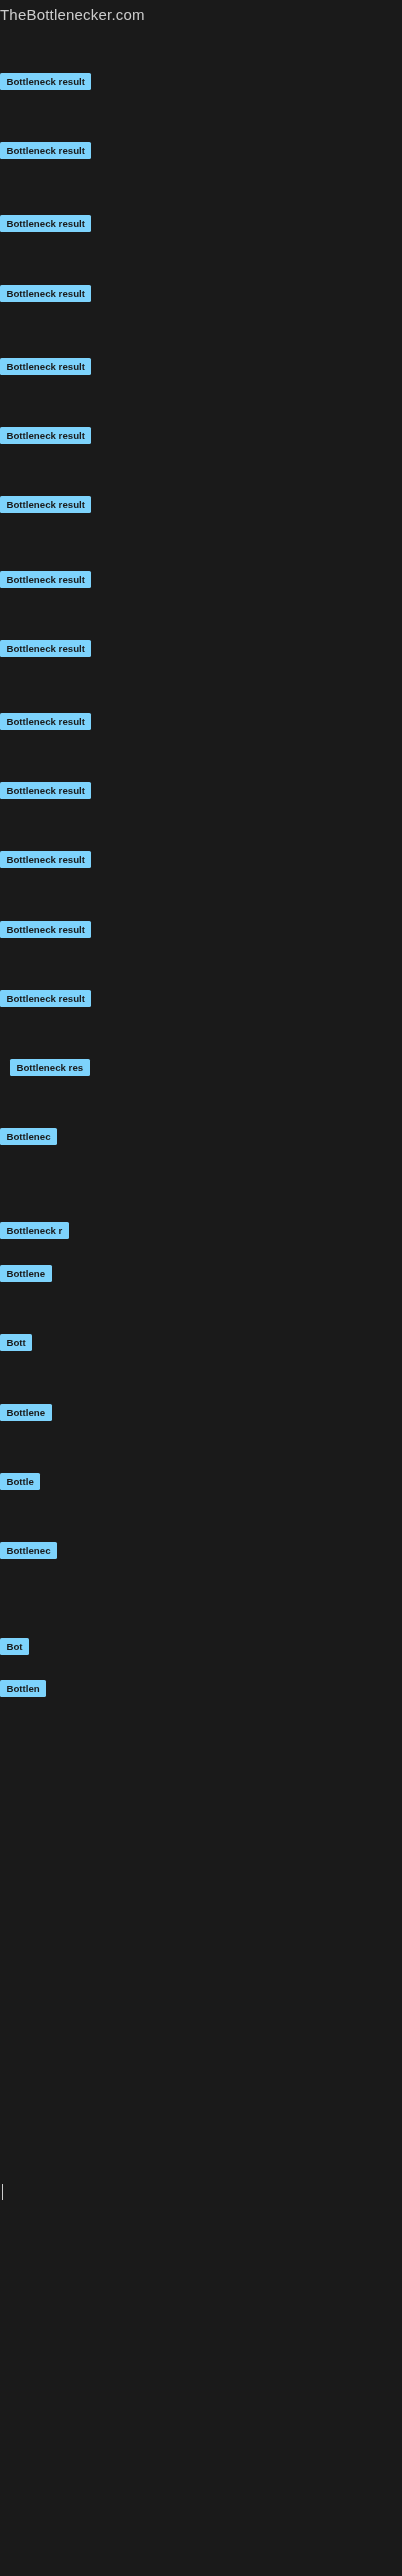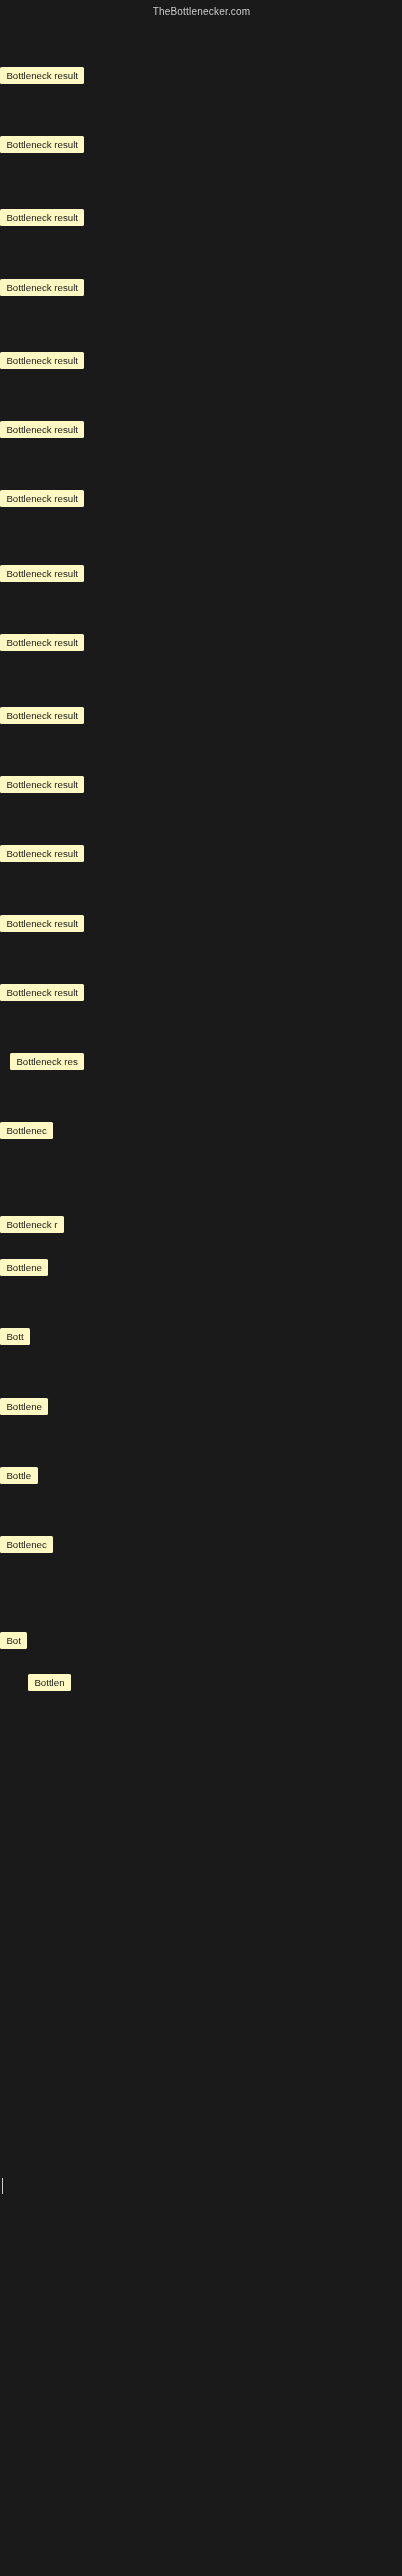--- a/index.html
+++ b/index.html
@@ -8,32 +8,31 @@
       box-sizing: border-box;
     }
     body {
       background-color: #1a1a1a;
       width: 403px;
       min-height: 2576px;
       font-family: Arial, sans-serif;
       position: relative;
     }
     .site-title {
-      text-align: center;
       color: #cccccc;
-      font-size: 10px;
+      font-size: 15px;
       padding: 6.4px 0 3.2px 0;
       letter-spacing: 0.2px;
     }
     .bottleneck-badge {
       display: inline-block;
-      background-color: #fef9c3;
+      background-color: #7dd3fc;
       color: #1a1a1a;
       font-size: 9.7px;
-      font-weight: normal;
+      font-weight: bold;
       padding: 3.2px 6.4px;
       border-radius: 1.6px;
       white-space: nowrap;
       overflow: hidden;
     }
     .badge-row {
       position: absolute;
       left: 0;
     }
     .cursor-line {
@@ -66,16 +65,16 @@
     <div class="badge-row" style="top: 963px; left: 0px;"><span class="bottleneck-badge" style="max-width: 105px;">Bottleneck result</span></div>
     <div class="badge-row" style="top: 1032px; left: 0px; padding-left: 10px;"><span class="bottleneck-badge" style="max-width: 89px;">Bottleneck res</span></div>
     <div class="badge-row" style="top: 1101px; left: 0px;"><span class="bottleneck-badge" style="max-width: 64px;">Bottlenec</span></div>
     <div class="badge-row" style="top: 1195px; left: 0px;"><span class="bottleneck-badge" style="max-width: 74px;">Bottleneck r</span></div>
     <div class="badge-row" style="top: 1238px; left: 0px;"><span class="bottleneck-badge" style="max-width: 60px;">Bottlene</span></div>
     <div class="badge-row" style="top: 1307px; left: 0px;"><span class="bottleneck-badge" style="max-width: 39px;">Bott</span></div>
     <div class="badge-row" style="top: 1377px; left: 0px;"><span class="bottleneck-badge" style="max-width: 60px;">Bottlene</span></div>
     <div class="badge-row" style="top: 1446px; left: 0px;"><span class="bottleneck-badge" style="max-width: 47px;">Bottle</span></div>
     <div class="badge-row" style="top: 1515px; left: 0px;"><span class="bottleneck-badge" style="max-width: 64px;">Bottlenec</span></div>
     <div class="badge-row" style="top: 1584px; left: 0px;"><span class="bottleneck-badge" style="max-width: 31px; margin-top: 27px;">Bot</span></div>
-    <div class="badge-row" style="top: 1653px; left: 0px;"><span class="bottleneck-badge" style="max-width: 53px; margin-left: 28px;">Bottlen</span></div>
+    <div class="badge-row" style="top: 1653px; left: 0px;"><span class="bottleneck-badge" style="max-width: 53px;">Bottlen</span></div>
     <div class="cursor-line" style="top: 2157px;"></div>
   </div>
 
 
 </body></html>

